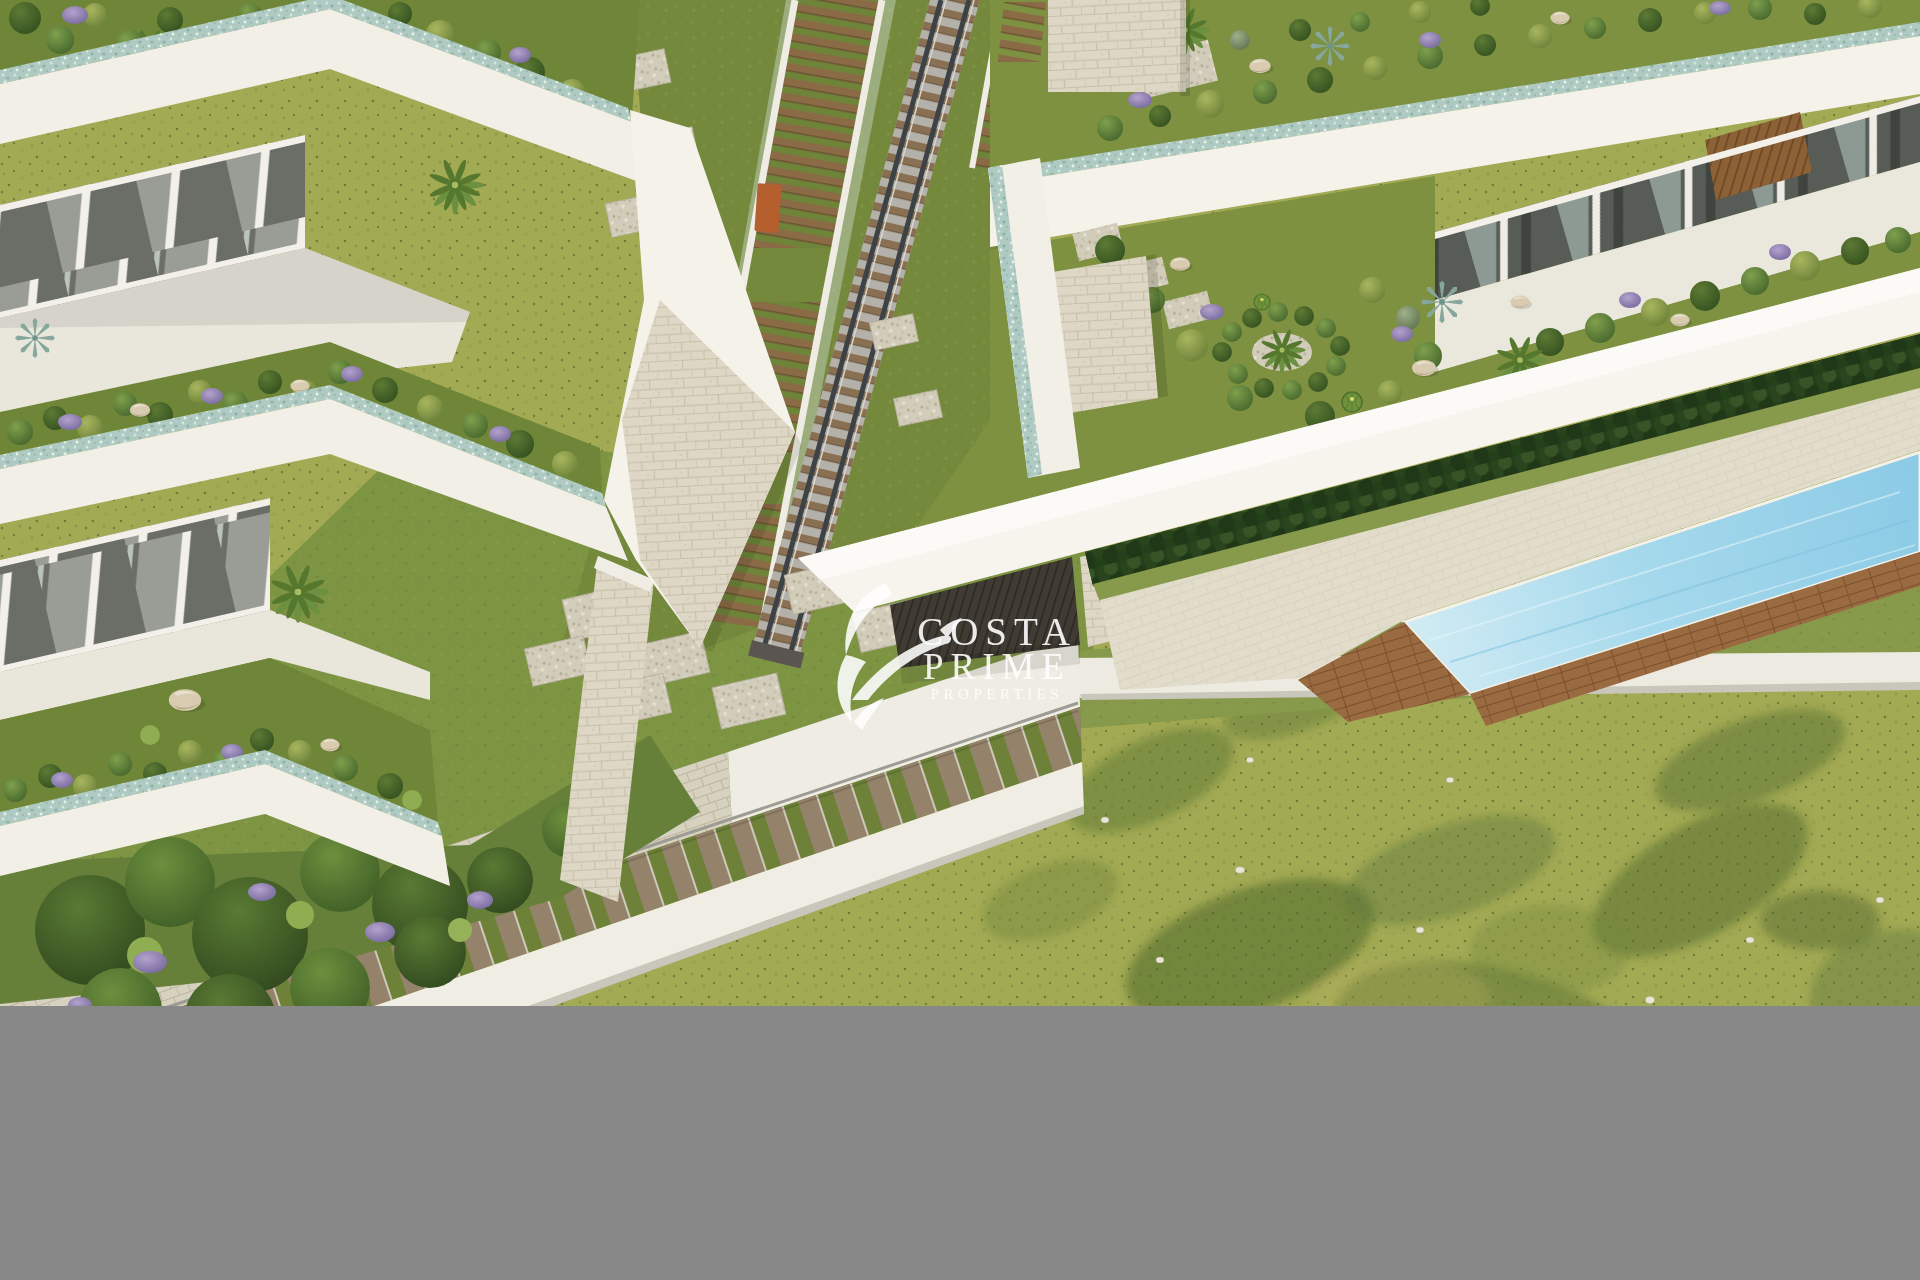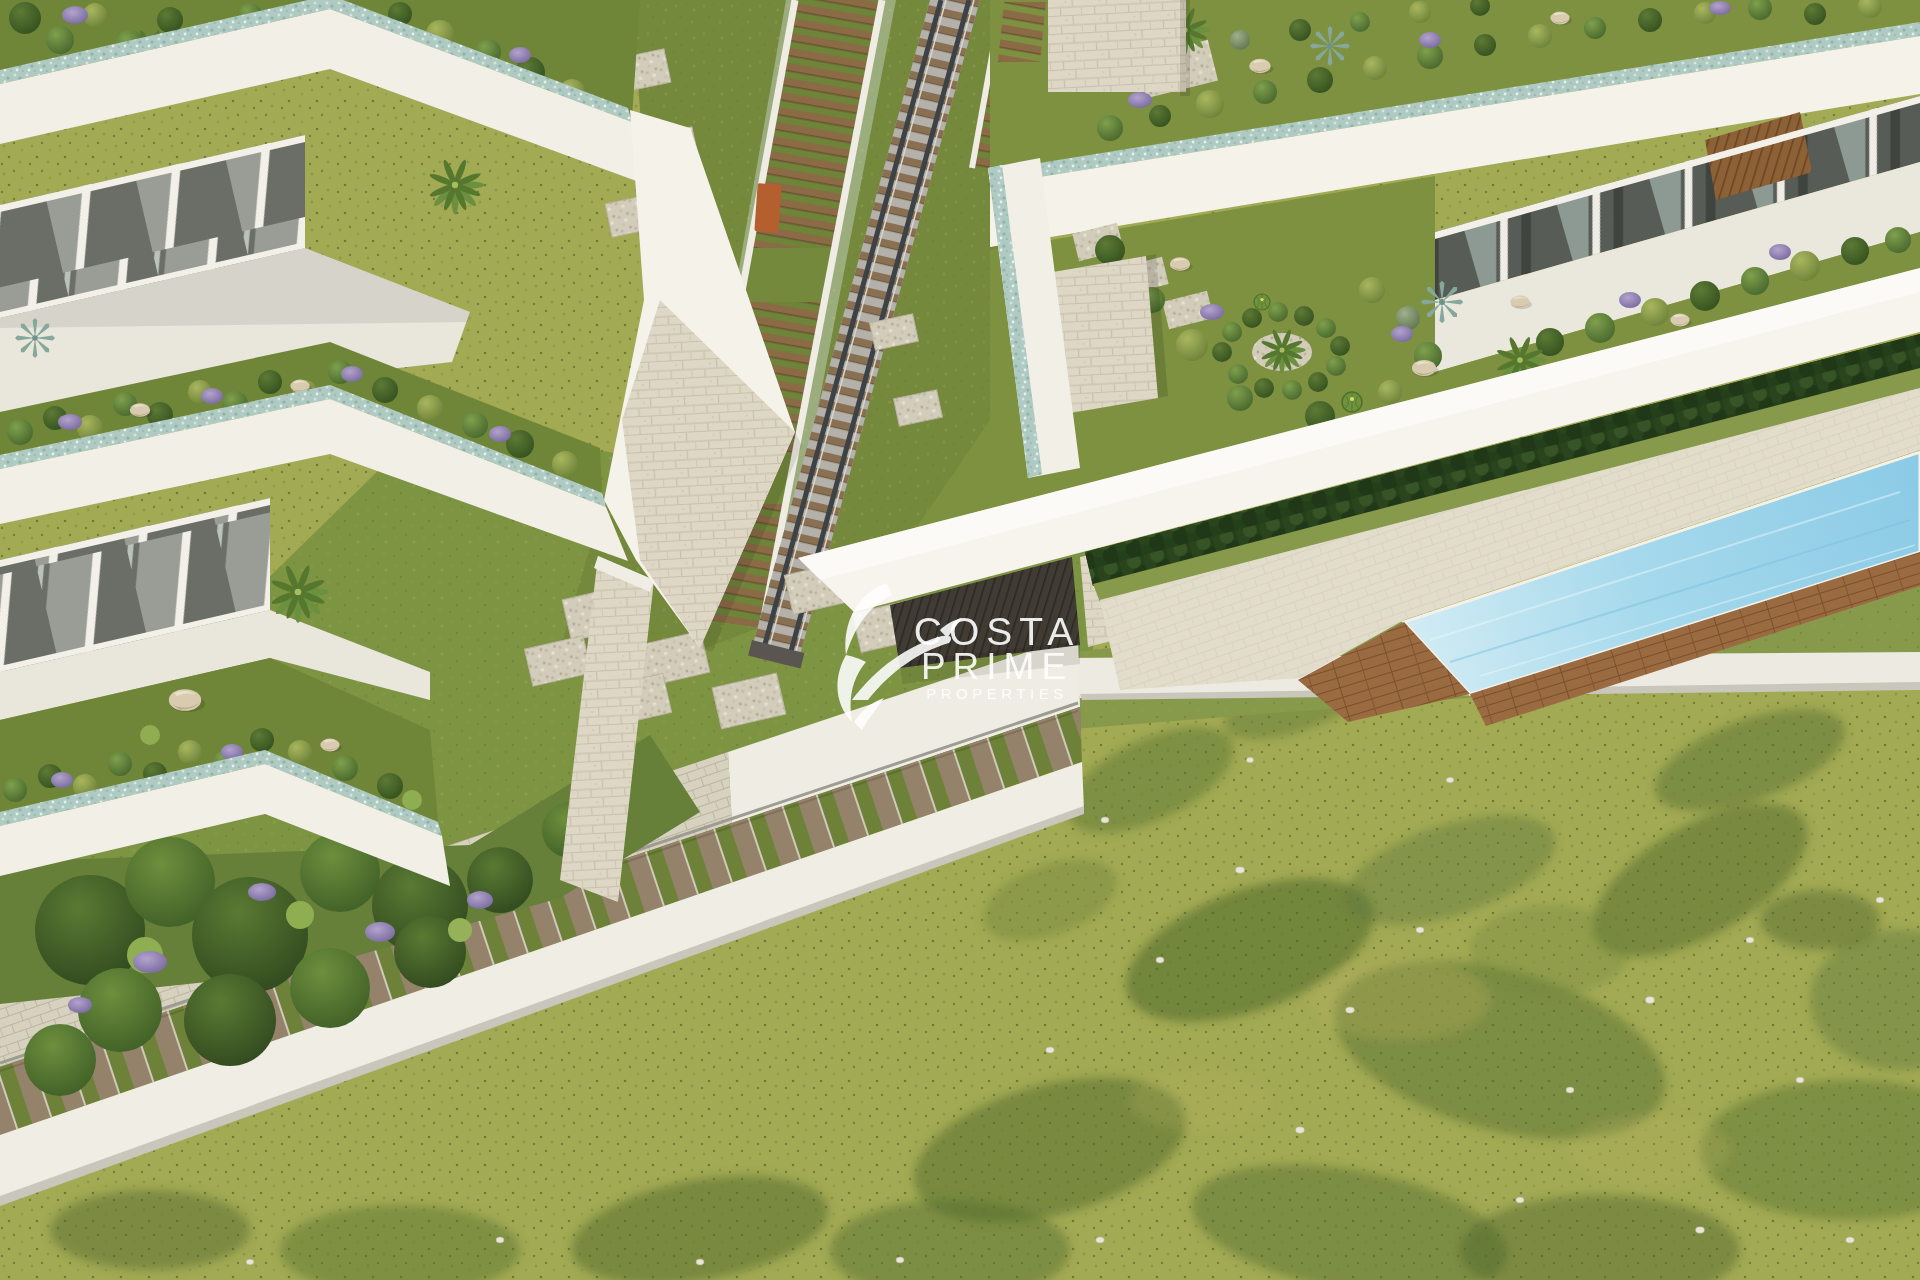--- a/index.html
+++ b/index.html
@@ -1,17 +1,17 @@
 <!DOCTYPE html>
 <html style="--wall-white: #f2efe7; --wall-shade: #ddd9cf; --glass-dark: #6a6e67; --glass-light: #999d96; --teal-pebble: #aecac2; --grass-garden: #6f8638; --grass-courtyard: #7d9443; --lawn: #a3aa54; --lawn-patch: #4f682e; --stone: #ded7c5; --gravel: #d2ccba; --wood-tread: #8a6b46; --deck-wood: #9a6a41; --rail-steel: #3d4246; --pool-light: #cfeaf2; --pool-deep: #8ccbe6; --hedge: #2a451d; --lavender: #9d8ab8; --travertine: #e8e2d2; --watermark-color: #ffffff;"><head>
 <meta charset="utf-8">
 <style>
   html,body{margin:0;padding:0;background:#888;}
-  .stage{width:1920px;height:1280px;position:relative;overflow:hidden;
-         font-family:Liberation Sans, sans-serif;}
+  .stage{width:1920px;height:1006px;position:relative;overflow:hidden;
+         font-family:Liberation Serif, serif;}
   svg{display:block}
   .wm-text{fill:var(--watermark-color,#ffffff);opacity:.9;}
   .wm-big{font-size:39px;font-weight:300;letter-spacing:7px;}
   .wm-mid{font-size:37px;font-weight:300;letter-spacing:7px;}
   .wm-small{font-size:15px;font-weight:300;letter-spacing:4.5px;}
 </style>
 </head>
 <body>
 
 <div class="stage">

